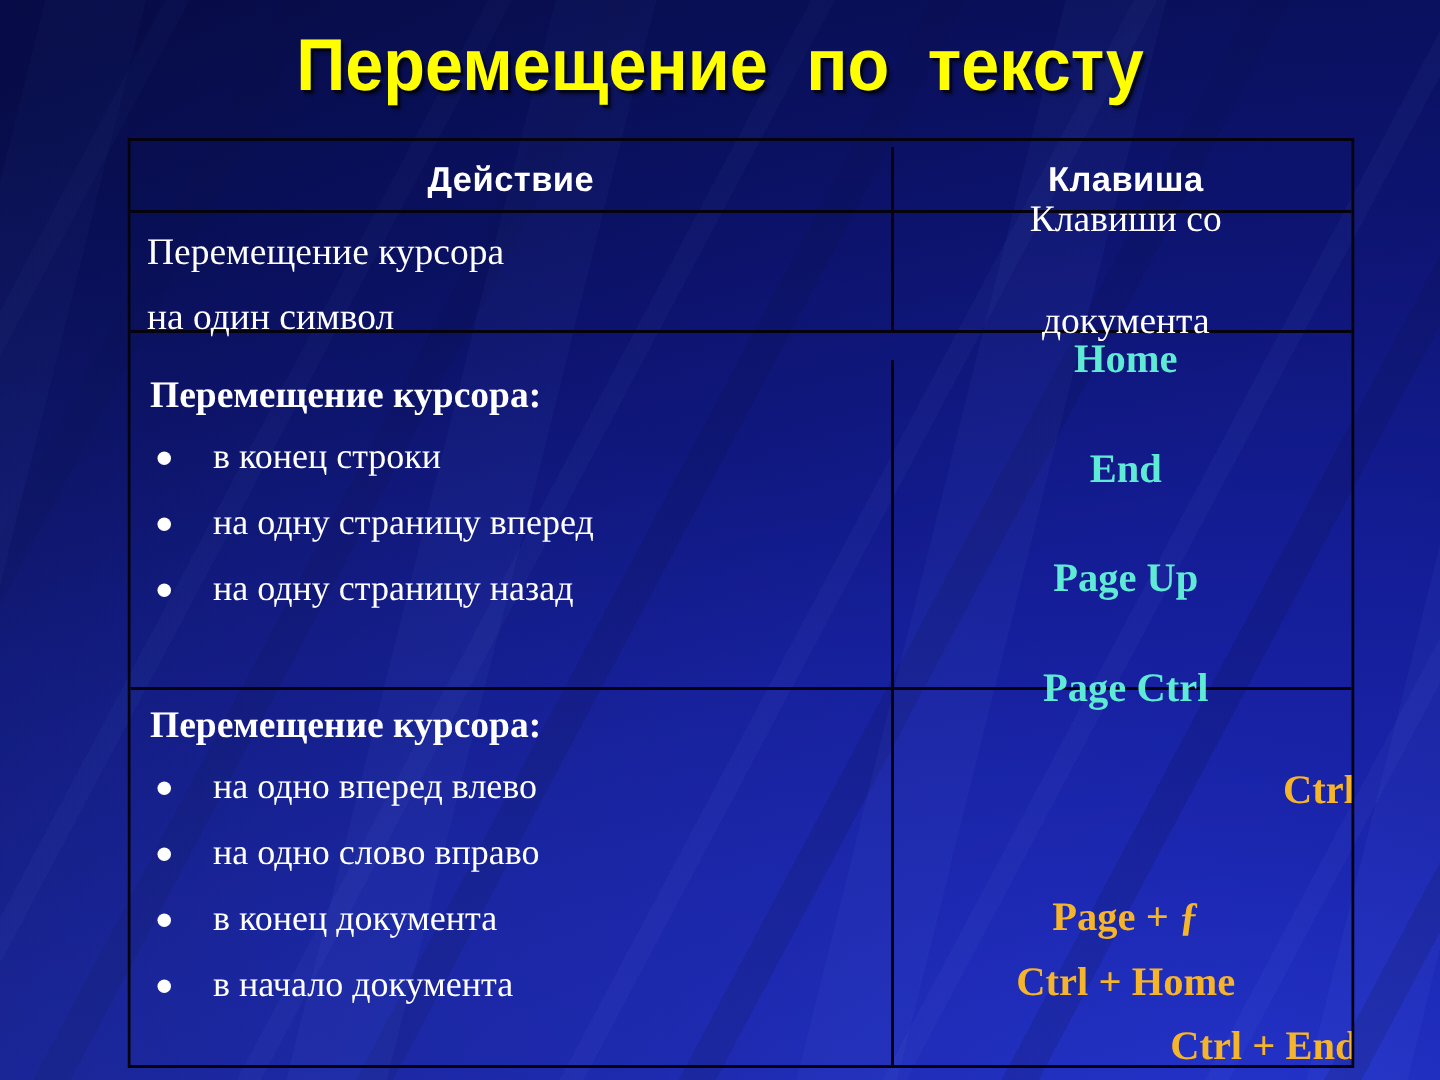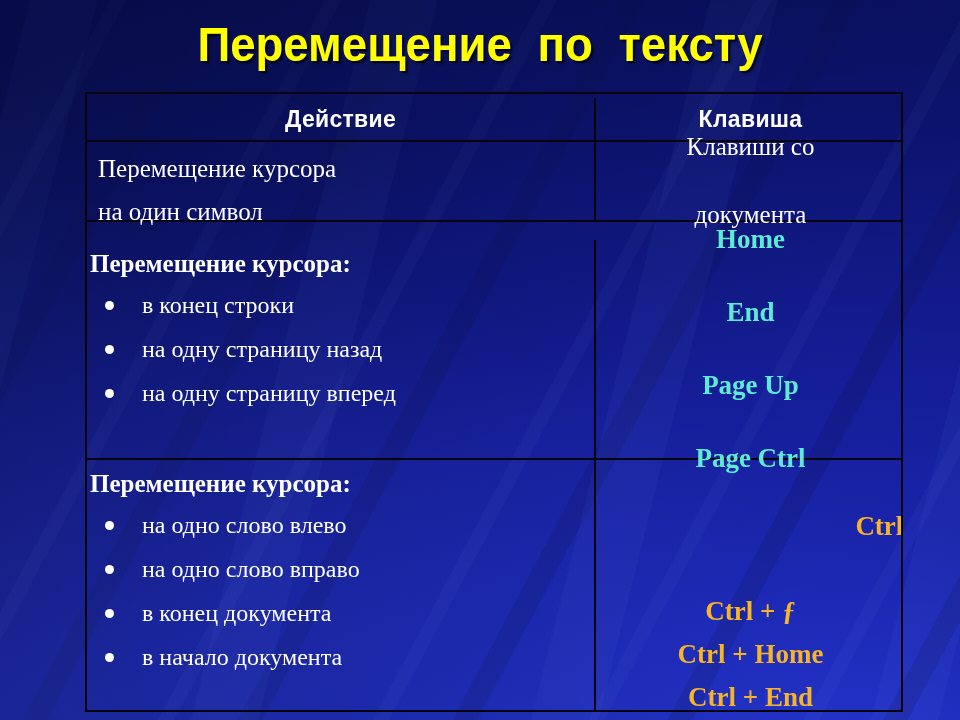--- a/index.html
+++ b/index.html
@@ -160,21 +160,21 @@
 
   .cell-left .lead-line { display: block; }
   .cell-left .lead-line.indent2 { margin-top: 5px; }
 
   .cell-heading {
     font-weight: bold;
     font-size: 25px;
     color: #ffffff;
     display: block;
     line-height: 34px;
-    padding: 7px 0 2px 3px;
+    padding: 7px 0 2px 13px;
   }
 
   ul.bullets {
     list-style: none;
     margin: 0;
     padding: 0;
   }
   ul.bullets li {
     position: relative;
     color: #ffffff;
@@ -227,21 +227,21 @@
     left: 0;
     width: 309px;
     color: #f5b429;
     font-weight: bold;
     font-size: 27px;
     line-height: 36px;
   }
   #k3-a { top: 48px;  text-align: right; padding-left: 28px; width: 281px; }
   #k3-b { top: 133px; }
   #k3-c { top: 176px; }
-  #k3-d { top: 219px; }
+  #k3-d { top: 219px; text-align: right; }
 </style>
 </head>
 <body>
 
 <div id="bg-base"></div>
 <div id="bg-streaks"></div>
 <div id="bg-streaks-2"></div>
 <div id="bg-glow"></div>
 
 <div id="slide-title">Перемещение  по  тексту</div>
@@ -271,48 +271,48 @@
           <span class="key-line">документа</span>
         </div>
       </div>
     </div>
 
     <div class="trow divider" id="row-2">
       <div class="cell-left">
         <span class="cell-heading">Перемещение курсора:</span>
         <ul class="bullets">
           <li><span class="bullet-dot"></span><span>в конец строки</span></li>
+          <li><span class="bullet-dot"></span><span>на одну страницу вперед</span></li>
           <li><span class="bullet-dot"></span><span>на одну страницу назад</span></li>
-          <li><span class="bullet-dot"></span><span>на одну страницу вперед</span></li>
         </ul>
       </div>
       <div class="cell-right">
         <div class="keys gold">
           <span class="key-line">Home</span>
           <span class="key-line">End</span>
           <span class="key-line">Page Up</span>
           <span class="key-line">Page Ctrl</span>
         </div>
       </div>
     </div>
 
     <div class="trow" id="row-3">
       <div class="cell-left">
         <span class="cell-heading">Перемещение курсора:</span>
         <ul class="bullets">
-          <li><span class="bullet-dot"></span><span>на одно слово влево</span></li>
+          <li><span class="bullet-dot"></span><span>на одно вперед влево</span></li>
           <li><span class="bullet-dot"></span><span>на одно слово вправо</span></li>
           <li><span class="bullet-dot"></span><span>в конец документа</span></li>
           <li><span class="bullet-dot"></span><span>в начало документа</span></li>
         </ul>
       </div>
       <div class="cell-right">
         <div id="keys-row3">
           <span class="key-line" id="k3-a">Ctrl +/</span>
-          <span class="key-line" id="k3-b">Ctrl + ƒ</span>
+          <span class="key-line" id="k3-b">Page + ƒ</span>
           <span class="key-line" id="k3-c">Ctrl + Home</span>
           <span class="key-line" id="k3-d">Ctrl + End</span>
         </div>
       </div>
     </div>
 
   </div>
 </div>
 
 </body></html>

